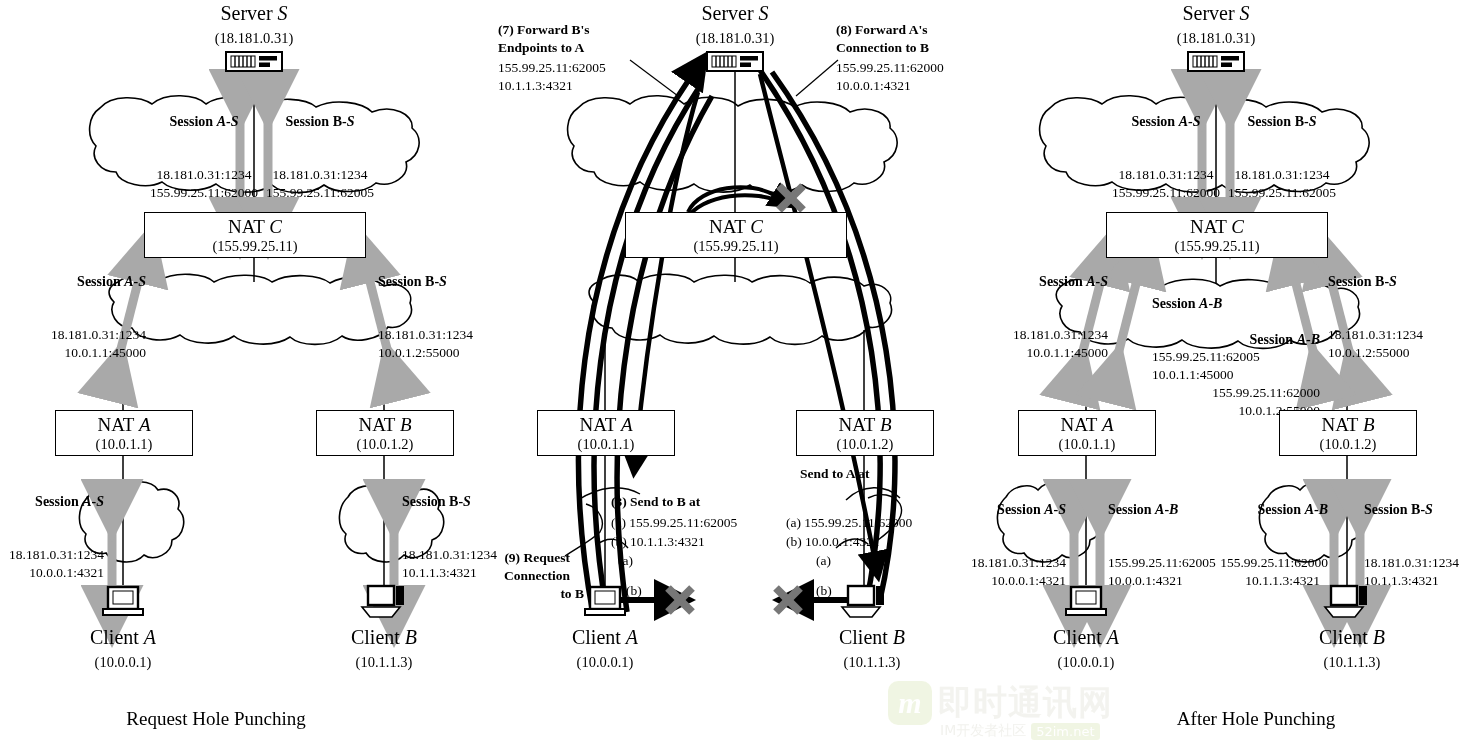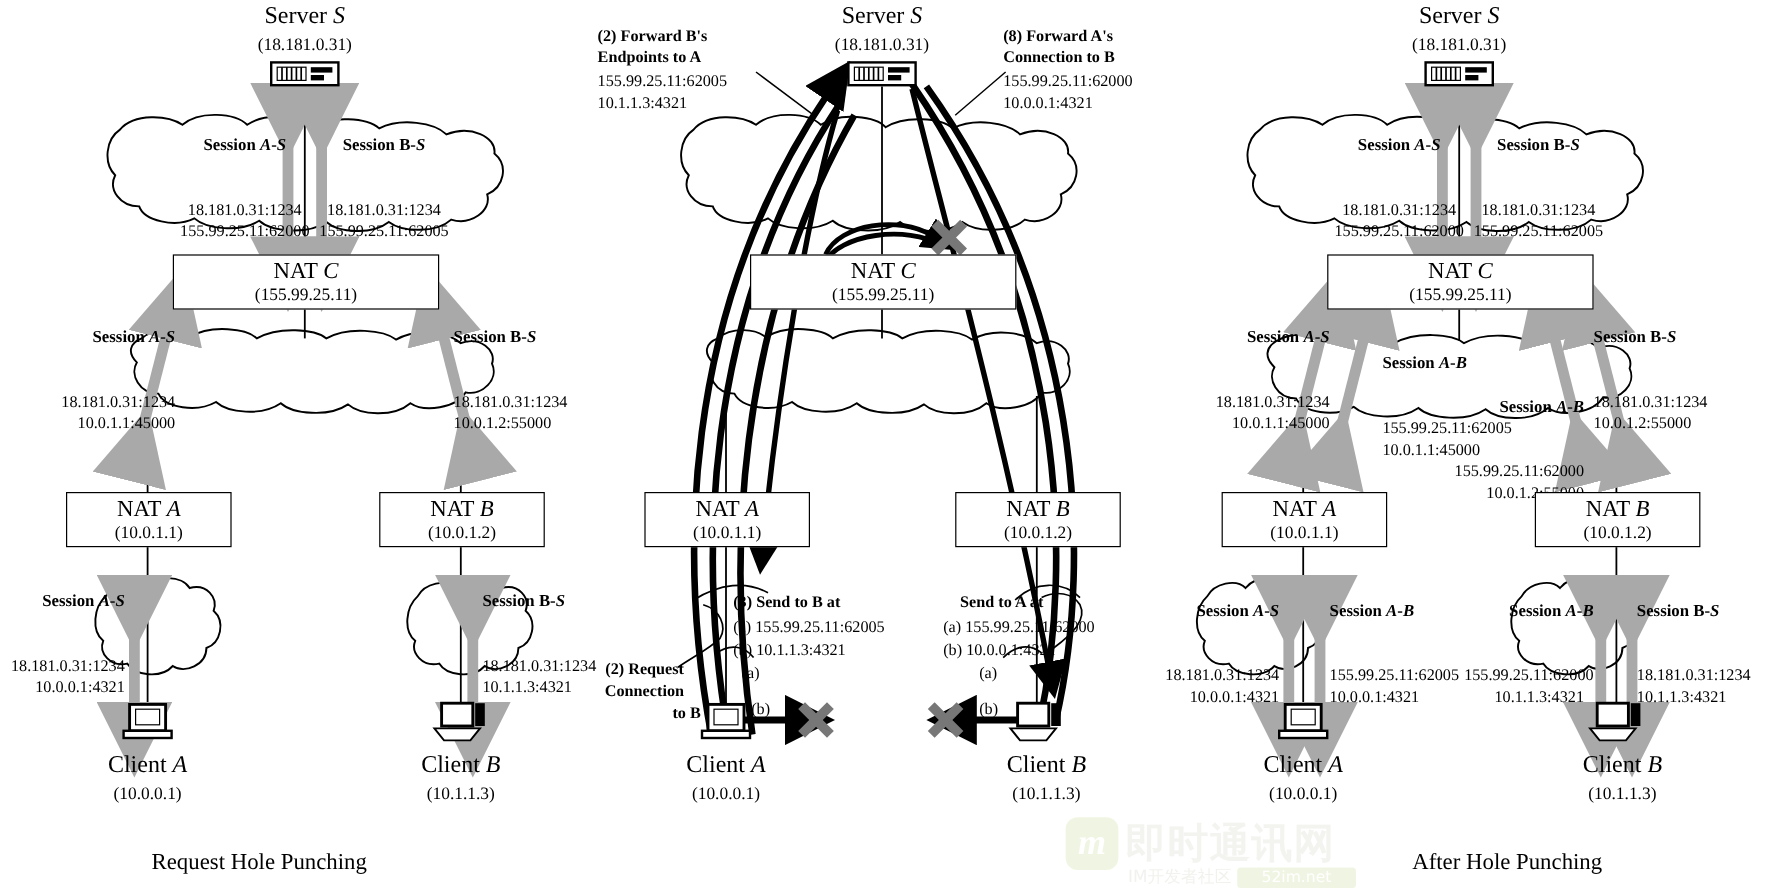--- a/index.html
+++ b/index.html
@@ -25,21 +25,21 @@
   .natbox .ni{font-size:14.5px;}
   .wm{position:absolute;opacity:.5;}
   .wm-row{display:flex;align-items:center;}
   .wm-badge{width:44px;height:44px;border-radius:10px;background:#e3edc8;
             color:#fff;font-size:30px;font-style:italic;font-weight:bold;
             display:flex;align-items:center;justify-content:center;}
   .wm-cn{font-size:34px;font-weight:bold;color:#e8e8e0;letter-spacing:1px;margin-left:6px;
          font-family:"DejaVu Sans",sans-serif;}
   .wm-sub{display:flex;align-items:center;margin-left:52px;margin-top:-4px;}
   .wm-sub-a{font-size:14px;color:#e4e4dc;font-family:"DejaVu Sans",sans-serif;}
-  .wm-sub-b{font-size:13px;color:#fff;background:#e3edc8;padding:1px 20px;border-radius:3px;
+  .wm-sub-b{font-size:13px;color:#fff;background:#e3edc8;padding:1px 5px;border-radius:3px;
             margin-left:5px;font-family:"DejaVu Sans",sans-serif;}
 </style>
 </head>
 <body>
 
 <div class="stage">
 
 <svg class="layer" viewBox="0 0 1472 742">
   <defs>
     <marker id="gt" markerWidth="7" markerHeight="7" refX="1" refY="3.5" orient="auto">
@@ -341,21 +341,21 @@
 </div>
 <div class="txt ctr node-ip" style="left:384px;top:654px;">(10.1.1.3)</div>
 
 <div class="txt ctr caption" style="left:216px;top:708px;">Request Hole Punching</div>
 
 <div class="txt ctr node-title" style="left:735px;top:2px;">
   <span>Server</span> <span class="ital">S</span>
 </div>
 <div class="txt ctr node-ip" style="left:735px;top:30px;">(18.181.0.31)</div>
 
-<div class="txt lf step" style="left:498px;top:22px;">(2) Forward B's</div>
+<div class="txt lf step" style="left:498px;top:22px;">(7) Forward B's</div>
 <div class="txt lf step" style="left:498px;top:40px;">Endpoints to A</div>
 <div class="txt lf step-l" style="left:498px;top:60px;">155.99.25.11:62005</div>
 <div class="txt lf step-l" style="left:498px;top:78px;">10.1.1.3:4321</div>
 
 <div class="txt lf step" style="left:836px;top:22px;">(8) Forward A's</div>
 <div class="txt lf step" style="left:836px;top:40px;">Connection to B</div>
 <div class="txt lf step-l" style="left:836px;top:60px;">155.99.25.11:62000</div>
 <div class="txt lf step-l" style="left:836px;top:78px;">10.0.0.1:4321</div>
 
 <div class="natbox" style="left:625px;top:212px;width:220px;height:44px;">
@@ -369,25 +369,25 @@
 </div>
 <div class="natbox" style="left:796px;top:410px;width:136px;height:44px;">
   <div class="nt"><span>NAT</span> <span class="ital">B</span></div>
   <div class="ni">(10.0.1.2)</div>
 </div>
 
 <div class="txt lf step" style="left:611px;top:494px;">(3) Send to B at</div>
 <div class="txt lf step-l" style="left:611px;top:515px;">(a) 155.99.25.11:62005</div>
 <div class="txt lf step-l" style="left:611px;top:534px;">(b) 10.1.1.3:4321</div>
 
-<div class="txt lf step" style="left:800px;top:494px;text-align:center;">Send to A at</div>
+<div class="txt lf step" style="left:800px;top:466px;text-align:center;">Send to A at</div>
 <div class="txt lf step-l" style="left:786px;top:515px;">(a) 155.99.25.11:62000</div>
 <div class="txt lf step-l" style="left:786px;top:534px;">(b) 10.0.0.1:4321</div>
 
-<div class="txt rt step" style="left:570px;top:550px;">(2) Request</div>
+<div class="txt rt step" style="left:570px;top:550px;">(9) Request</div>
 <div class="txt rt step" style="left:570px;top:568px;">Connection</div>
 <div class="txt rt step" style="left:584px;top:586px;">to B</div>
 
 <div class="txt lf step-l" style="left:618px;top:553px;">(a)</div>
 <div class="txt lf step-l" style="left:626px;top:583px;">(b)</div>
 <div class="txt lf step-l" style="left:816px;top:553px;">(a)</div>
 <div class="txt lf step-l" style="left:816px;top:583px;">(b)</div>
 
 <div class="txt ctr node-title" style="left:605px;top:626px;">
   <span>Client</span> <span class="ital">A</span>

